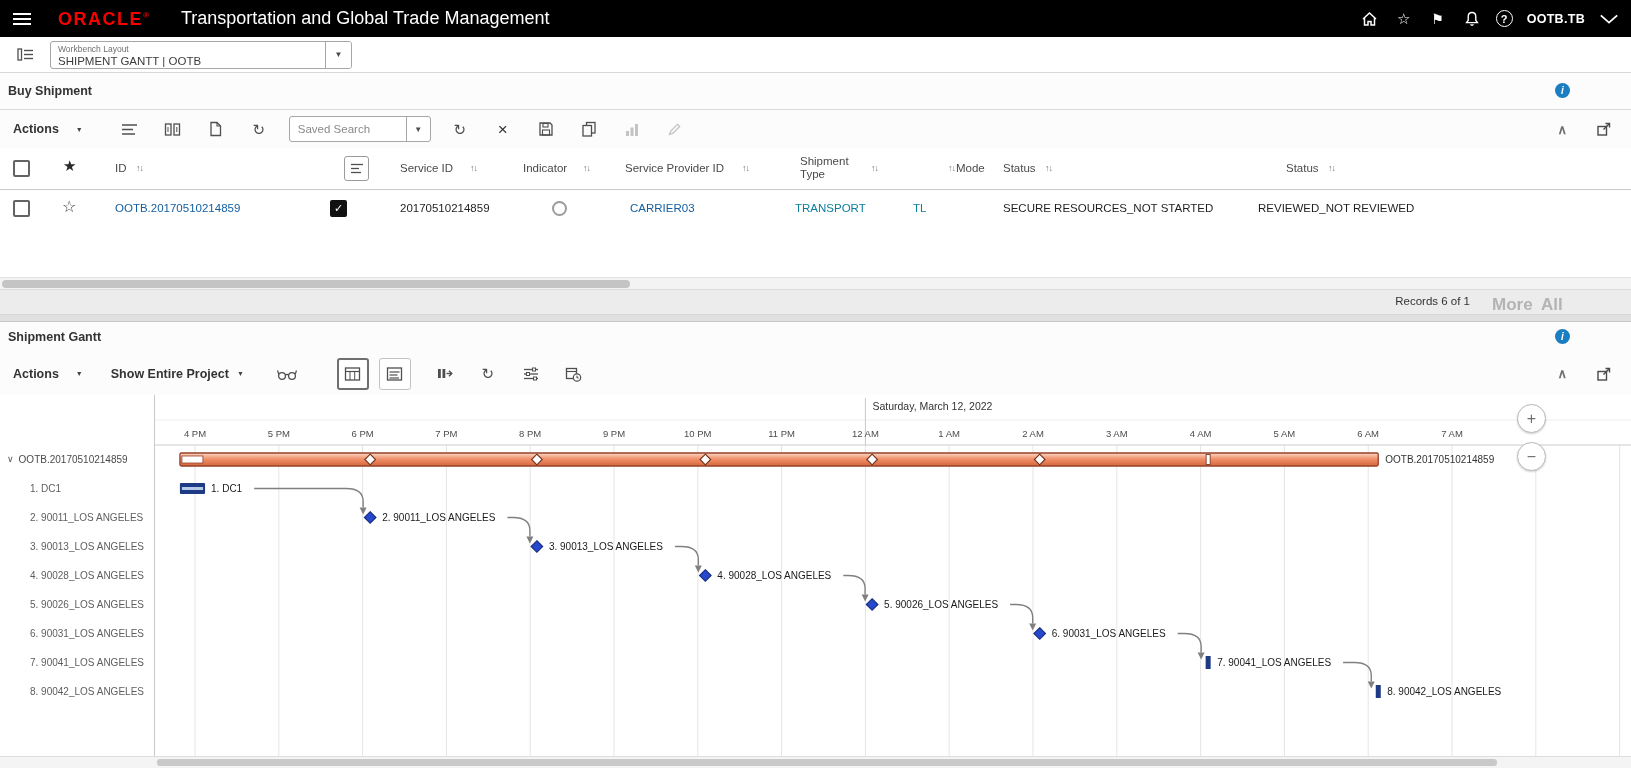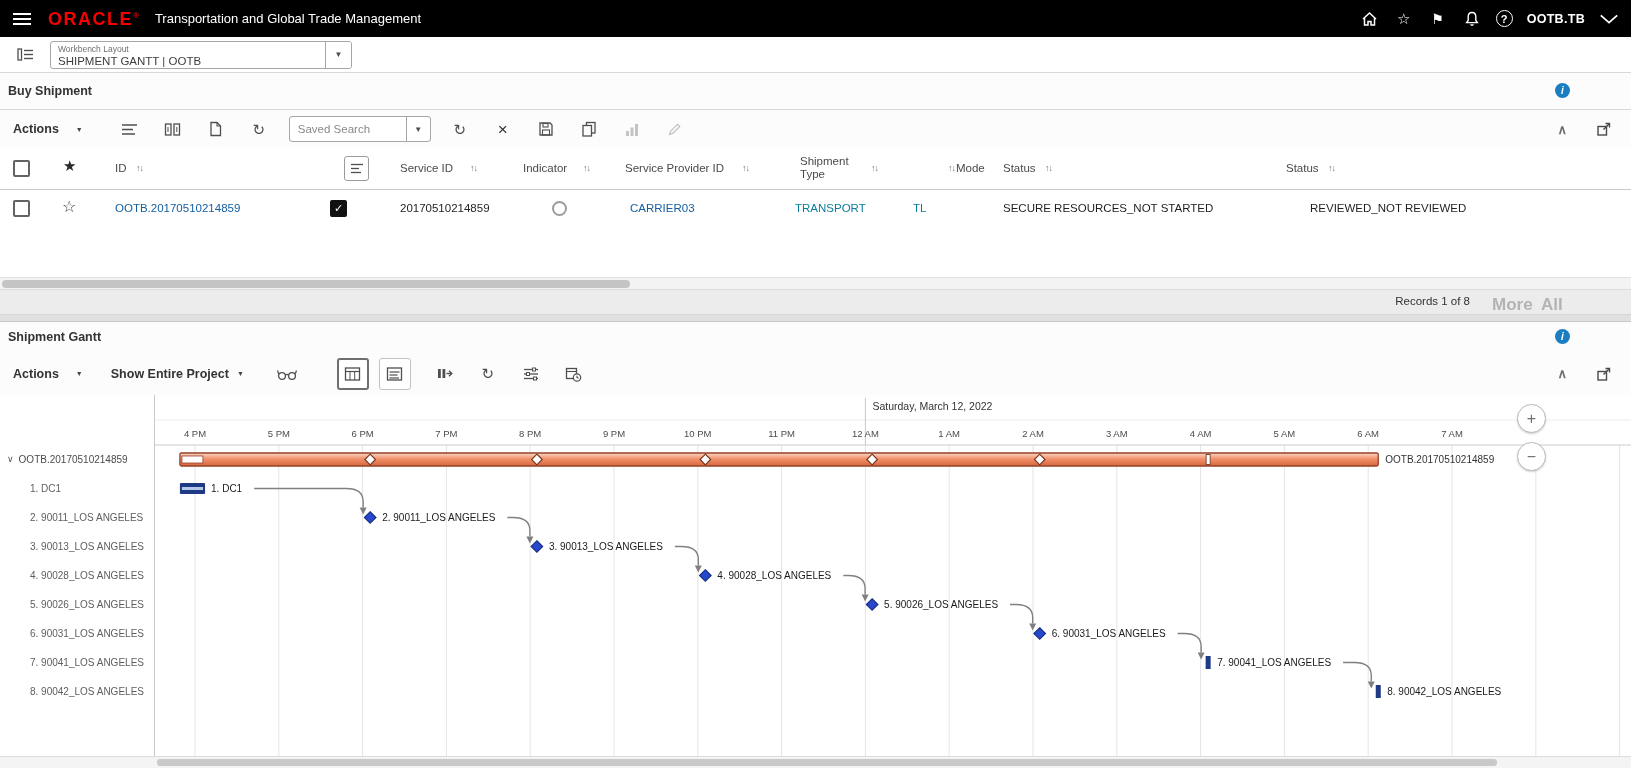--- a/index.html
+++ b/index.html
@@ -1,24 +1,24 @@
 <!DOCTYPE html>
 <html><head>
 <meta charset="utf-8">
 <style>
 *{margin:0;padding:0;box-sizing:border-box;font-family:"Liberation Sans",sans-serif}
 html,body{background:#fff}
 #app{position:relative;width:1631px;height:768px;background:#fff;overflow:hidden;font-size:12px;color:#222}
 button{background:none;border:none;cursor:pointer;font-family:inherit;padding:0}
 
 .topbar{position:absolute;top:0;left:0;right:0;height:37px;background:#000;display:flex;align-items:center;padding:0 12px}
-.tb-left{display:flex;align-items:center;gap:16px;height:100%}
+.tb-left{display:flex;align-items:center;gap:26px;height:100%}
 .brand{color:#f80000;font-size:18px;font-weight:700;letter-spacing:1.5px;line-height:1}
 .brand sup{font-size:8px;letter-spacing:0}
-.app-title{color:#fff;font-size:13px;white-space:nowrap}
+.app-title{color:#fff;font-size:18px;margin-left:6px;white-space:nowrap}
 .tb-right{margin-left:auto;display:flex;align-items:center;gap:14px;height:100%}
 .searchbox{display:flex;align-items:center;width:243px;height:24px;border:1.5px solid #fff;border-radius:13px;padding:0 9px 0 12px;background:#000}
 .searchbox input{flex:1;background:transparent;border:0;outline:none;color:#fff;font-size:11.5px;min-width:0}
 .searchbox input::placeholder{color:#d4d4d4}
 .tb-ic{color:#fff;font-size:15px;line-height:1;display:flex;align-items:center;justify-content:center;width:20px;height:20px}
 .helpc{width:17px;height:17px;border:1.5px solid #fff;border-radius:50%;color:#fff;font-size:11px;font-weight:700;display:flex;align-items:center;justify-content:center}
 .user{color:#fff;font-size:12.5px;font-weight:700;letter-spacing:.3px}
 
 .wb-bar{position:absolute;top:37px;left:0;right:0;height:36px;background:#fff;border-bottom:1px solid #d8d8d8;display:flex;align-items:center;padding-left:12px;gap:12px}
 .wb-combo{display:flex;width:302px;height:28px;border:1px solid #a6a6a6;border-radius:3px;overflow:hidden;background:#fff}
@@ -284,29 +284,29 @@
     <a class="td lnk" style="left:115px">OOTB.20170510214859</a>
     <span class="cb checked" style="left:330px;top:10px">
         <span>✓</span>
       </span>
     <span class="td" style="left:400px">20170510214859</span>
     <span class="circ" style="left:552px;top:11px"></span>
     <a class="td lnk" style="left:630px">CARRIER03</a>
     <span class="td teal" style="left:795px">TRANSPORT</span>
     <span class="td teal" style="left:913px">TL</span>
     <span class="td" style="left:1003px">SECURE RESOURCES_NOT STARTED</span>
-    <span class="td" style="left:1310px">REVIEWED_NOT REVIEWED</span>
+    <span class="td" style="left:1258px">REVIEWED_NOT REVIEWED</span>
   </div>
 
   <div class="t-hscroll">
     <div class="t-thumb"></div>
   </div>
 
   <div class="rec">
-    <span class="rec-txt">Records 1 of 8</span>
+    <span class="rec-txt">Records 6 of 1</span>
     <button class="rec-btn" style="left:1492px">More</button>
     <button class="rec-btn" style="left:1541px">All</button>
   </div>
   <div class="gap"></div>
 
   <div class="sec-head sg-head">
     <span class="sec-title">Shipment Gantt</span>
     <button class="info-ic">
         <span>i</span>
       </button>

